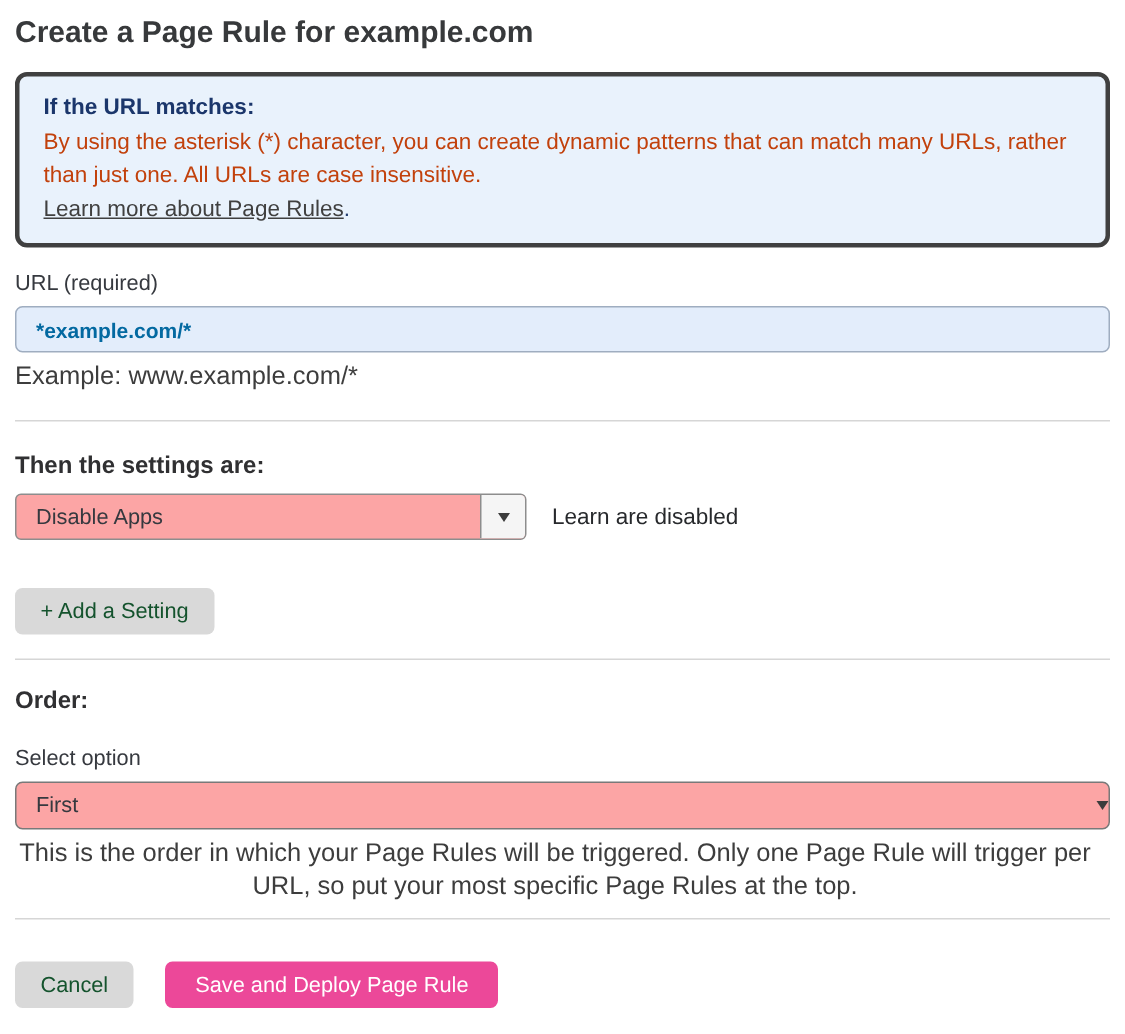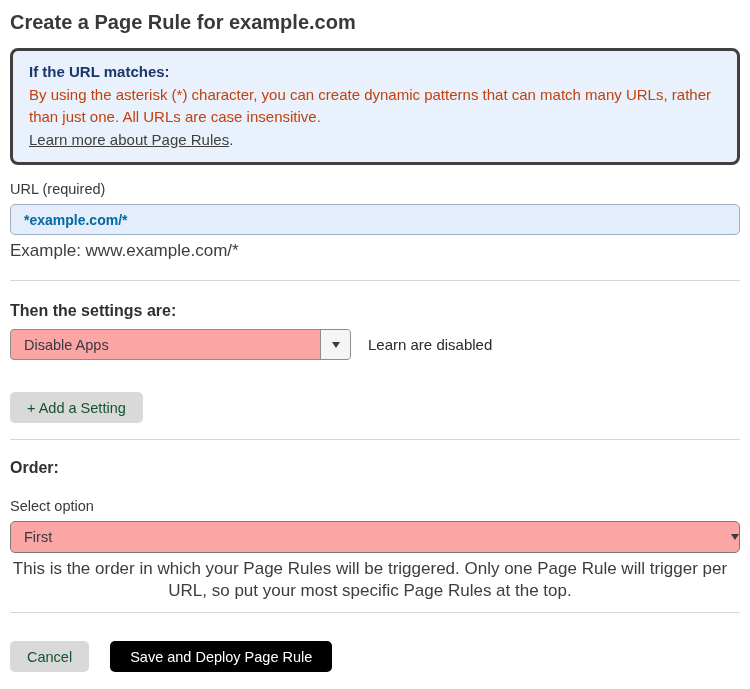--- a/index.html
+++ b/index.html
@@ -162,21 +162,21 @@
   hr.divider-order { margin-top: 10px; }
 
   .footer {
     margin-top: 28px;
     display: flex;
     align-items: center;
     gap: 10px;
   }
   .blue-btn {
     height: 31px;
-    background: #000000;
+    background: #ec4899;
     border-radius: 5px;
     padding: 0 20px;
     font-size: 14.5px;
     color: #ffffff;
     margin-left: 11px;
   }
 </style>
 </head>
 <body>
 

